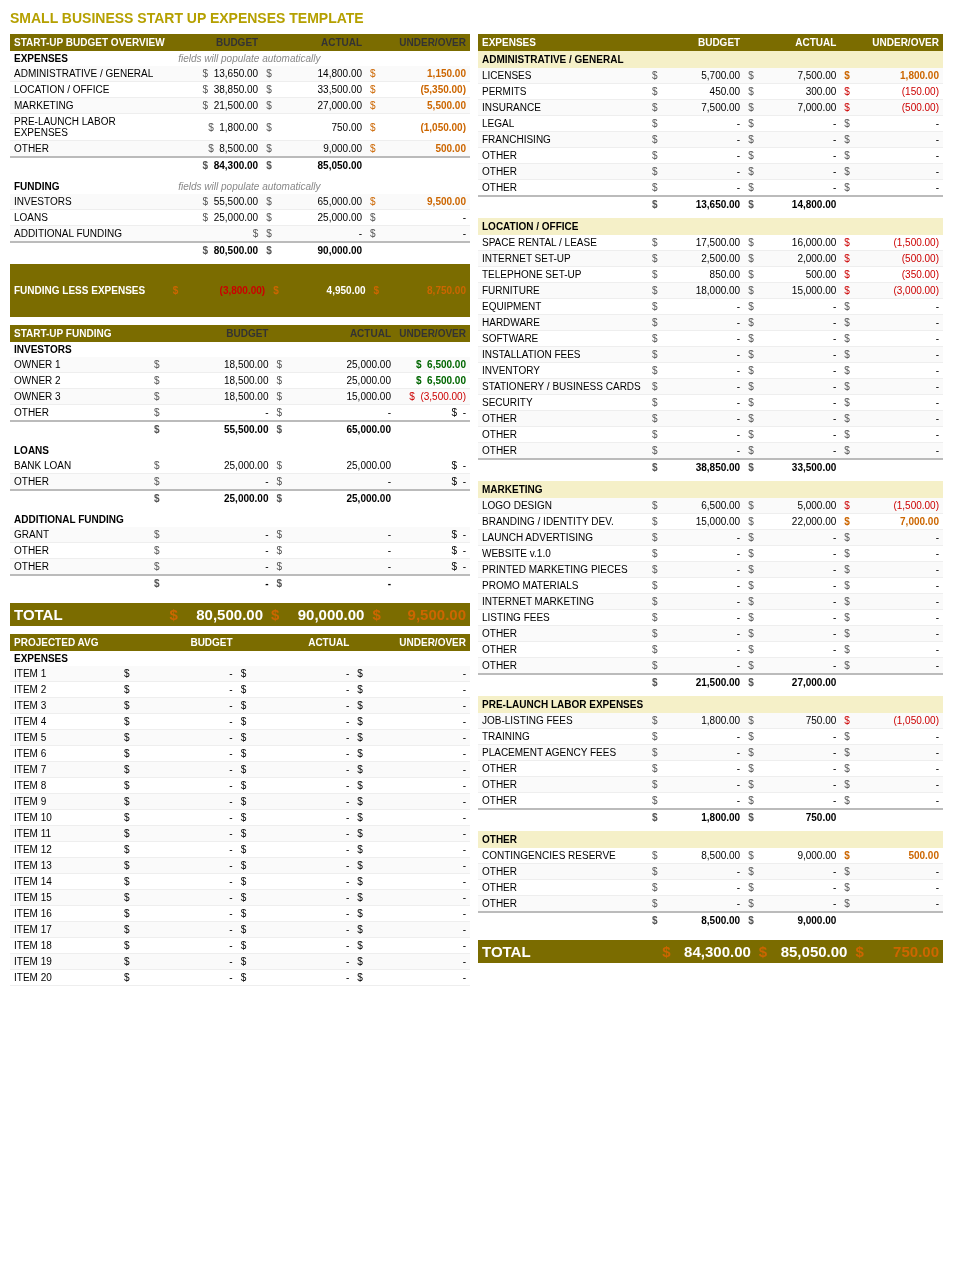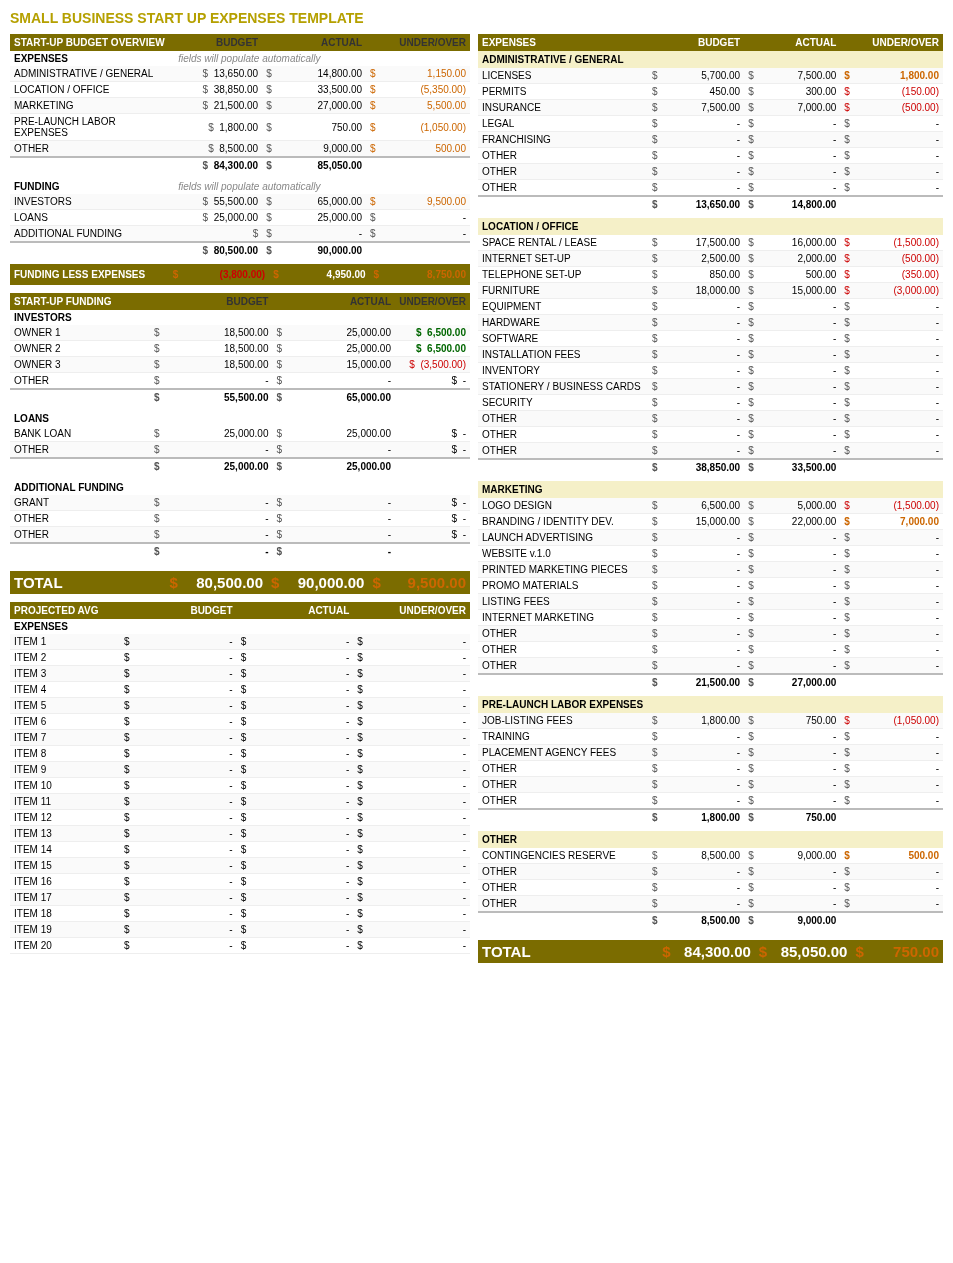--- a/index.html
+++ b/index.html
@@ -21,24 +21,24 @@
 
     .col-label { width: 140px; }
     .col-budget { width: 75px; text-align: right; }
     .col-actual { width: 75px; text-align: right; }
     .col-under { width: 75px; text-align: right; }
 
     .col-hdr { font-weight: bold; font-size: 10px; color: #333; }
     .currency { text-align: right; }
     .positive { color: #006600; font-weight: bold; }
     .negative { color: #cc0000; }
-    .orange-val { color: #cc6600; font-weight: normal; }
+    .orange-val { color: #cc6600; font-weight: bold; }
 
     .funding-less { background: #7b6c00; color: #fff; }
-    .funding-less td { padding: 5px 4px; font-weight: bold; font-size: 10px; }
+    .funding-less td { padding: 21px 4px; font-weight: bold; font-size: 10px; }
 
     .projected-header { background: #7b6c00; color: #fff; font-weight: bold; }
     .projected-header td { padding: 3px 4px; font-size: 10px; }
 
     .right-main-header { background: #7b6c00; color: #fff; font-weight: bold; }
     .right-main-header td { padding: 3px 4px; font-size: 10px; }
 
     .dollar { color: #555; }
 
     .total-final { background: #7b6c00; color: #fff; font-weight: bold; }
@@ -819,30 +819,30 @@
         <tr class="data-row">
           <td>PROMO MATERIALS</td>
           <td><span class="dollar">$</span></td>
             <td class="currency">-</td>
           <td><span class="dollar">$</span></td>
             <td class="currency">-</td>
           <td><span class="dollar">$</span></td>
             <td class="currency">-</td>
         </tr>
         <tr class="data-row">
+          <td>INTERNET MARKETING</td>
+          <td><span class="dollar">$</span></td>
+            <td class="currency">-</td>
+          <td><span class="dollar">$</span></td>
+            <td class="currency">-</td>
+          <td><span class="dollar">$</span></td>
+            <td class="currency">-</td>
+        </tr>
+        <tr class="data-row">
           <td>LISTING FEES</td>
-          <td><span class="dollar">$</span></td>
-            <td class="currency">-</td>
-          <td><span class="dollar">$</span></td>
-            <td class="currency">-</td>
-          <td><span class="dollar">$</span></td>
-            <td class="currency">-</td>
-        </tr>
-        <tr class="data-row">
-          <td>INTERNET MARKETING</td>
           <td><span class="dollar">$</span></td>
             <td class="currency">-</td>
           <td><span class="dollar">$</span></td>
             <td class="currency">-</td>
           <td><span class="dollar">$</span></td>
             <td class="currency">-</td>
         </tr>
         <tr class="data-row">
           <td>OTHER</td>
           <td><span class="dollar">$</span></td>

